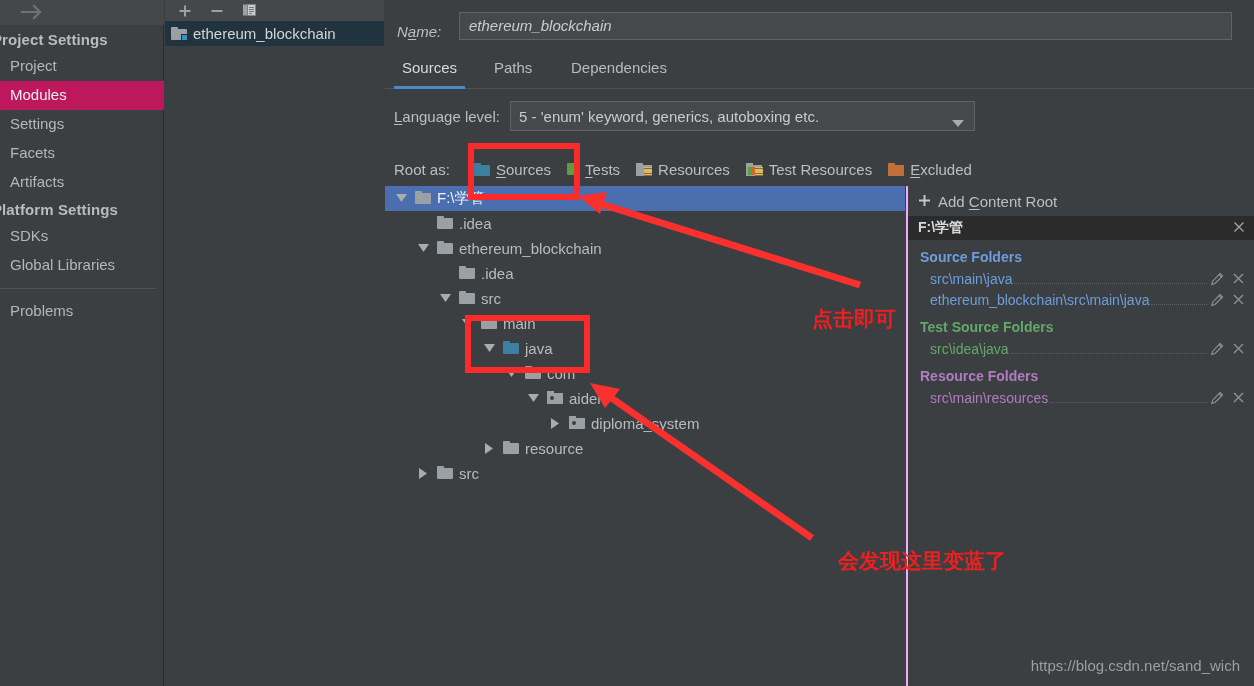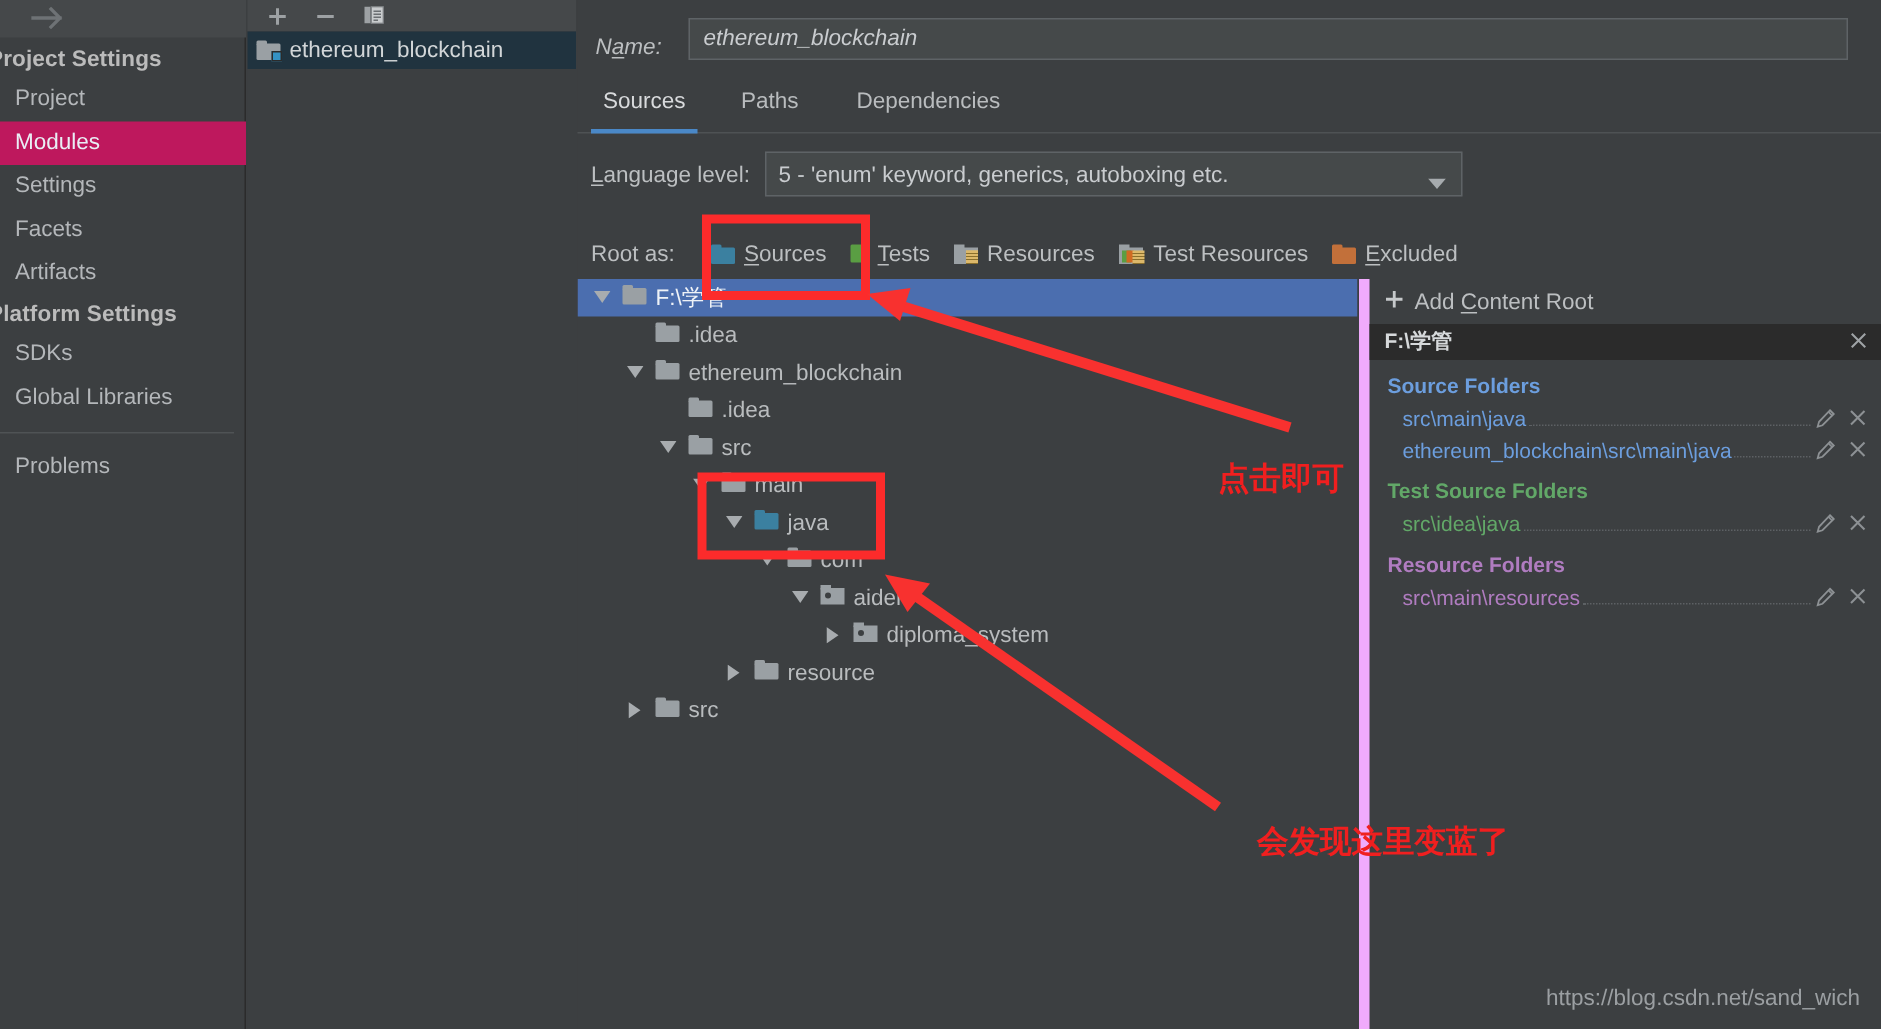--- a/index.html
+++ b/index.html
@@ -105,21 +105,21 @@
     height: 25px; display: flex; align-items: center; font-size: 15px;
     color: #b9bcbe; white-space: nowrap;
   }
   .trow.selected { background: #4b6eaf; color: #eef2f7; width: 520px; }
   .tw { width: 16px; height: 16px; display: inline-flex; align-items: center; justify-content: center; flex:0 0 auto;}
   .tlabel { margin-left: 6px; }
 
   
   .rightpanel {
     position: absolute; left: 906px; top: 186px; width: 348px; bottom: 0;
-    background: #3c3f41; border-left: 7px solid #f0abfc;
+    background: #3c3f41; border-left: 2px solid #f0abfc;
   }
   .addroot {
     height: 30px; display: flex; align-items: center; gap: 7px;
     padding-left: 10px; font-size: 15px; color: #bcbfc1;
   }
   .root-header {
     height: 24px; background: #2b2b2b; display: flex; align-items: center;
     justify-content: space-between; padding: 0 9px 0 10px;
     font-size: 14px; font-weight: bold; color: #d6d9db;
   }

